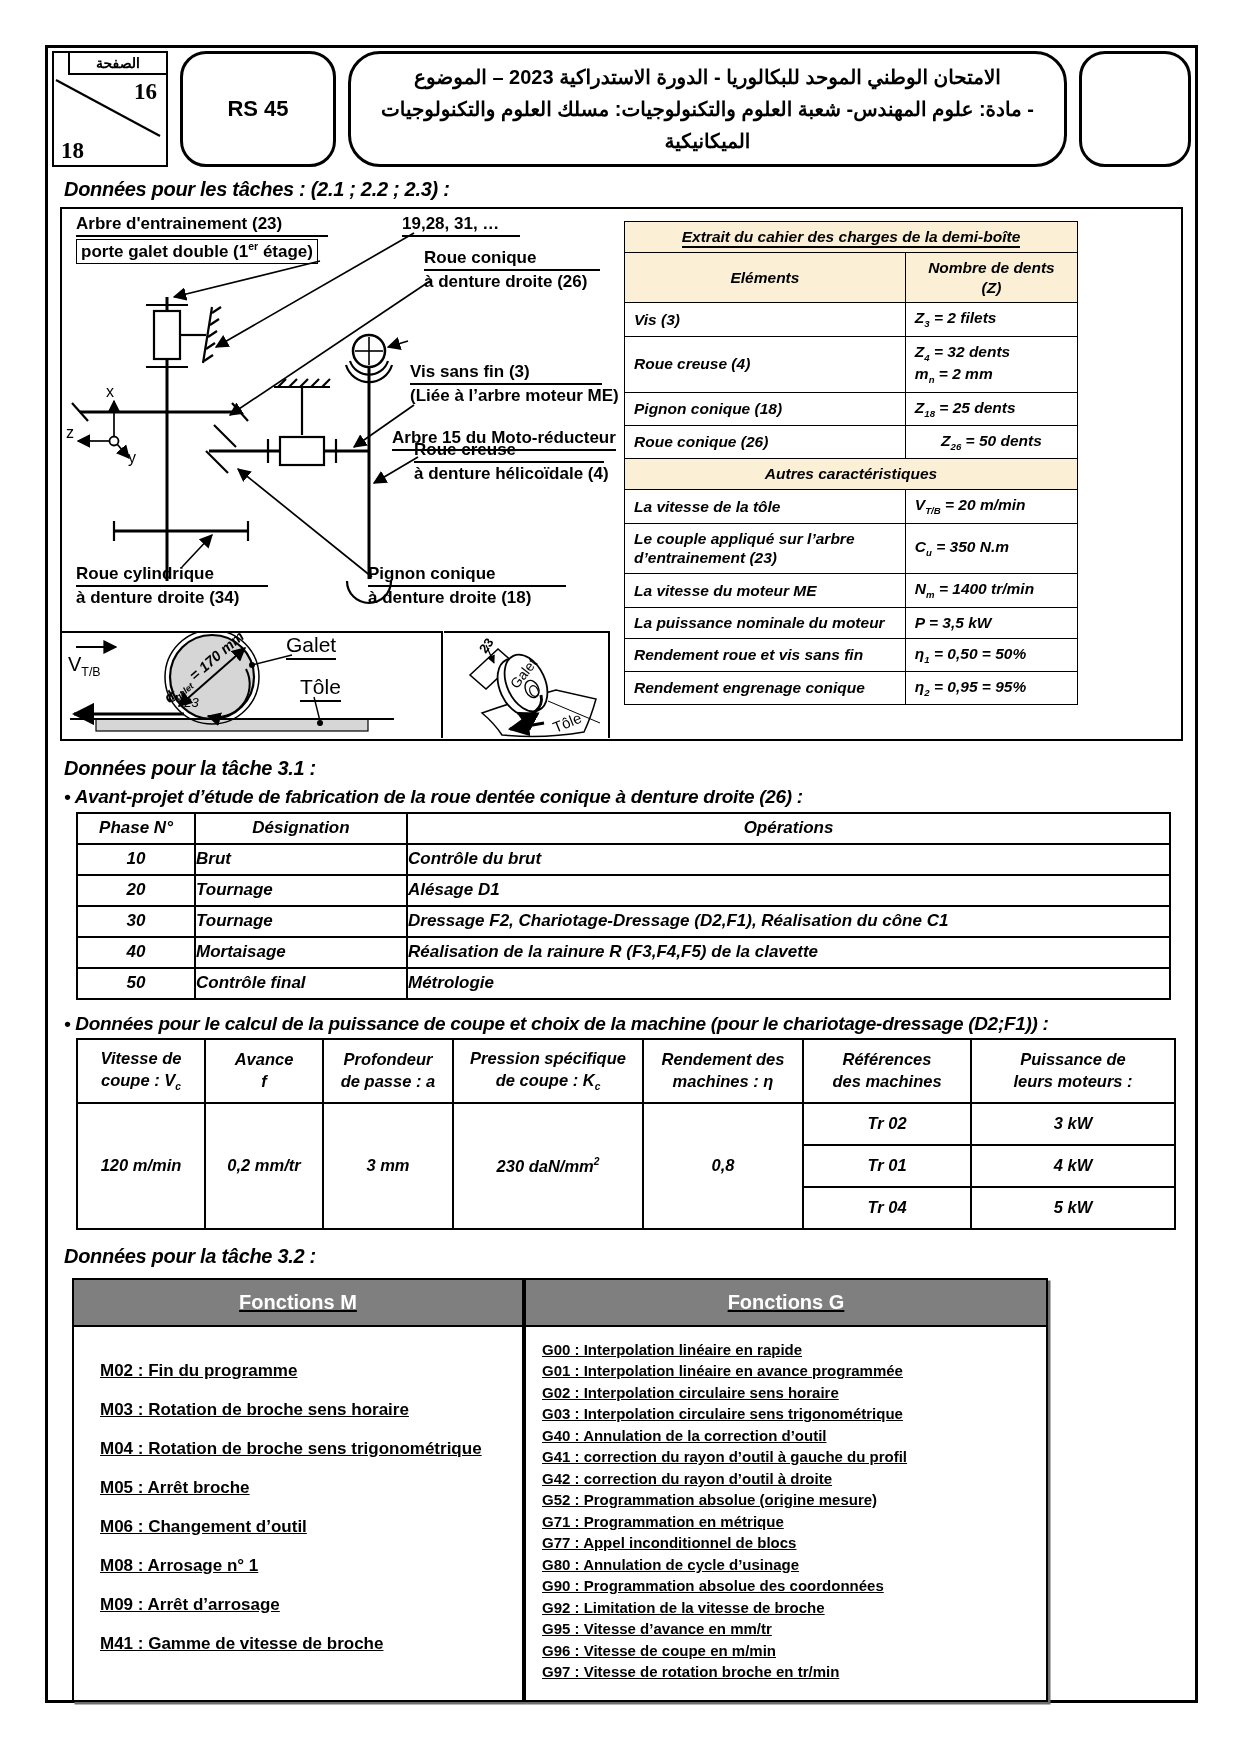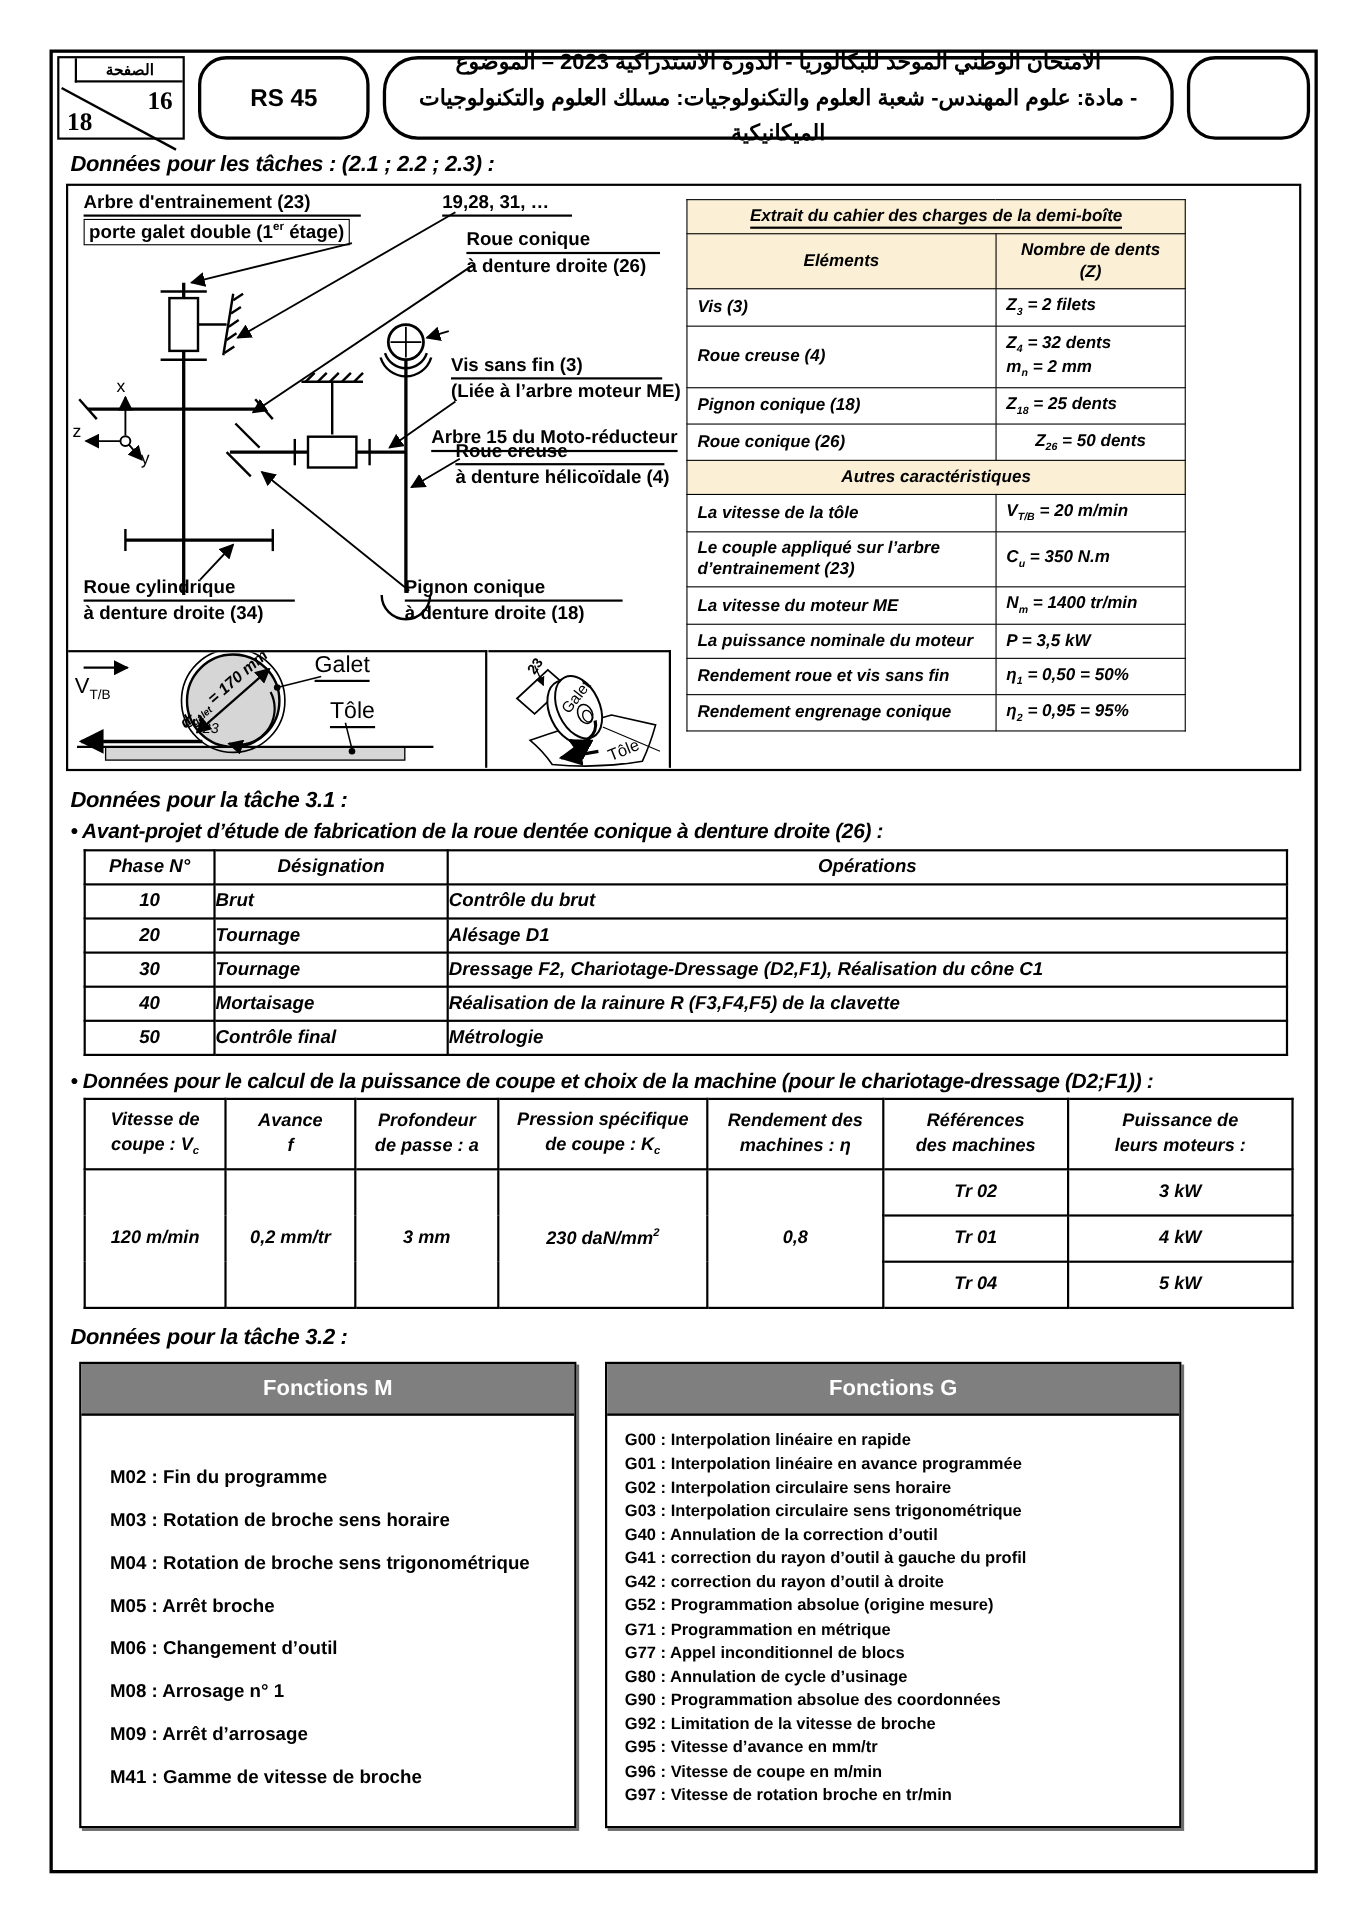--- a/index.html
+++ b/index.html
@@ -2,21 +2,21 @@
 <html><head>
 <meta charset="utf-8">
 <style>
   html,body{margin:0;padding:0;background:#fff;}
   .page{position:relative;width:1240px;height:1754px;background:#fff;overflow:hidden;
         font-family:"Liberation Sans",sans-serif;color:#000;}
   .outer{position:absolute;left:45px;top:45px;width:1147px;height:1652px;border:3px solid #000;}
   sub{font-size:0.62em;} sup{font-size:0.62em;}
 
   
-  .hdr{display:flex;align-items:stretch;height:76px;margin:3px 4px;gap:12px;border-radius:32px;}
+  .hdr{display:flex;align-items:stretch;height:116px;margin:3px 4px;gap:12px;border-radius:32px;}
   .pagebox{width:112px;border:2.5px solid #000;position:relative;flex:none;}
   .pagebox .cap{position:absolute;top:0;left:14px;right:0;border-bottom:2.2px solid #000;border-left:2.2px solid #000;
                 text-align:center;font-weight:bold;font-size:14px;padding:2px 0;direction:rtl;}
   .pagebox svg{position:absolute;left:0;top:24px;width:108px;height:62px;}
   .pnum{position:absolute;right:9px;top:26px;font-family:"Liberation Serif",serif;font-weight:bold;font-size:23px;}
   .ptot{position:absolute;left:7px;bottom:1px;font-family:"Liberation Serif",serif;font-weight:bold;font-size:23px;}
   .rsbox{width:150px;border:3px solid #000;border-radius:26px;display:flex;align-items:center;justify-content:center;
          font-weight:bold;font-size:22px;flex:none;}
   .titlebox{flex:1;border:3px solid #000;border-radius:32px;display:flex;flex-direction:column;justify-content:center;
             text-align:center;direction:rtl;font-weight:bold;font-size:20px;line-height:1.6;padding:2px 14px;}
@@ -54,26 +54,26 @@
   .pt td{border:2px solid #000;font-weight:bold;font-style:italic;font-size:17px;padding:3px 0;line-height:1.35;}
 
   
   .ct{border-collapse:collapse;margin:3px 0 0 28px;width:1100px;table-layout:fixed;}
   .ct td{border:2px solid #000;font-weight:bold;font-style:italic;font-size:16.5px;padding:3px 6px;
          text-align:center;vertical-align:middle;line-height:1.3;}
   .ct .hd td{height:56px;}
   .ct .mr td{height:34px;}
 
   
-  .fnrow{display:flex;gap:26px;margin:10px 0 0 24px;}
+  .fnrow{display:flex;margin:10px 0 0 24px;text-decoration:underline;}
   .fbox{border:2.5px solid #000;height:424px;box-shadow:2.5px 2.5px 0 #6e6e6e;background:#fff;box-sizing:border-box;}
   .fm{width:452px;} .fg{width:524px;}
   .fhead{background:#7F7F7F;color:#fff;text-align:center;font-weight:bold;font-size:20px;padding:11px 0;
          border-bottom:2.5px solid #000;}
-  .fm .items{padding:36px 0 0 26px;}
+  .fm .items{padding:24px 0 0 26px;}
   .fm .it{font-weight:bold;font-size:17px;line-height:39px;}
   .fg .items{padding:12px 0 0 16px;}
   .fg .it{font-weight:bold;font-size:15px;line-height:21.5px;}
 </style>
 </head>
 <body>
 
 <div class="page">
 <div class="outer">
 

